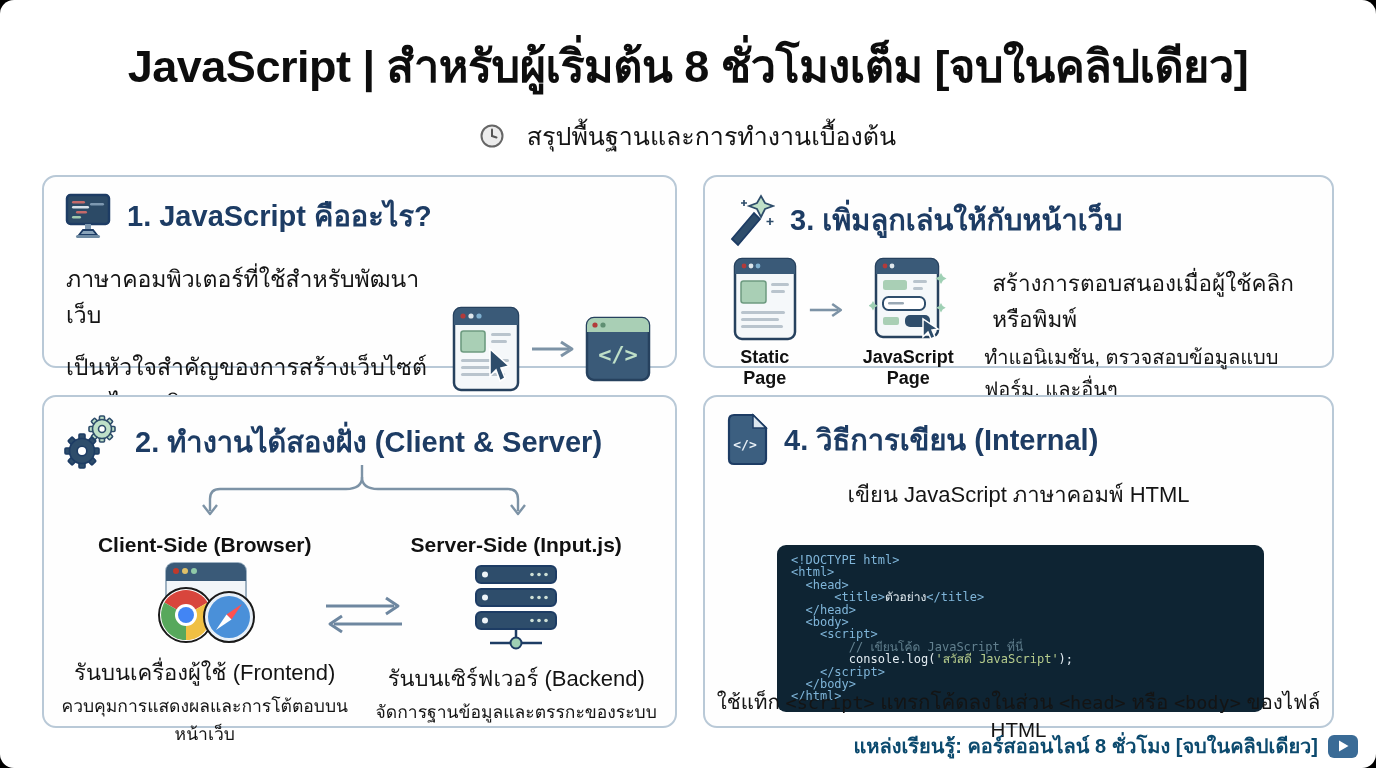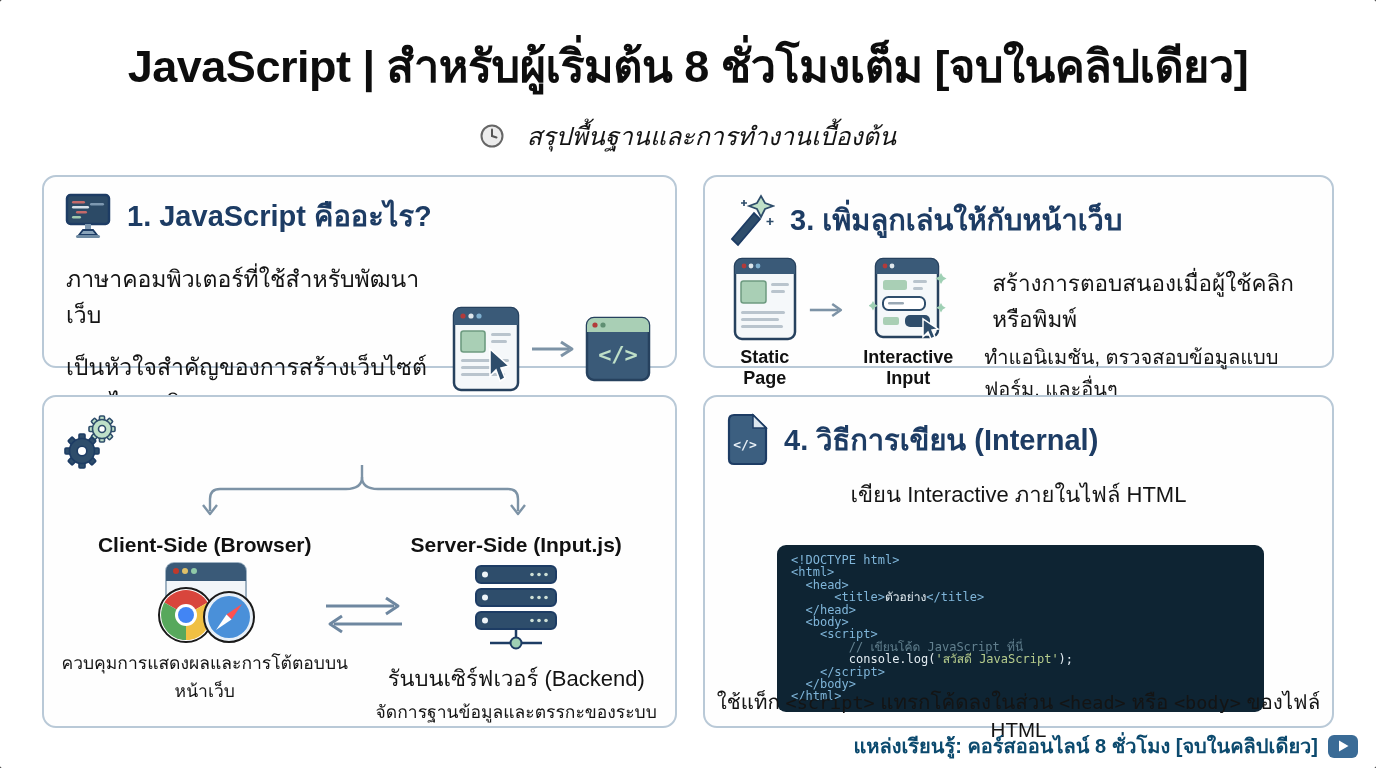--- a/index.html
+++ b/index.html
@@ -1,22 +1,22 @@
 <!DOCTYPE html>
 <html><head>
 <meta charset="utf-8">
 <style>
   html,body{margin:0;padding:0;background:#000;}
   body{font-family:"Liberation Sans","DejaVu Sans",sans-serif;}
-  .canvas{position:relative;width:1376px;height:768px;background:#fff;border-radius:2px;overflow:hidden;}
+  .canvas{position:relative;width:1376px;height:768px;background:#fff;border-radius:14px;overflow:hidden;}
 
   
   .hdr{position:absolute;top:0;left:0;right:0;text-align:center;}
   .hdr h1{margin:30px 0 0;font-size:45px;font-weight:800;letter-spacing:-.5px;color:#0d0d0d;}
-  .hdr .sub{margin-top:14px;font-size:25px;color:#141414;display:flex;align-items:center;justify-content:center;gap:23px;font-style:italic;}
+  .hdr .sub{margin-top:14px;font-size:25px;color:#141414;display:flex;align-items:center;justify-content:center;gap:23px;}
 
   
   .card{position:absolute;background:#fefefe;border:2px solid #b9c9d7;border-radius:14px;box-sizing:border-box;}
   .c1{left:42px;top:175px;width:635px;height:193px;}
   .c3{left:703px;top:175px;width:631px;height:193px;}
   .c2{left:42px;top:395px;width:635px;height:333px;}
   .c4{left:703px;top:395px;width:631px;height:333px;}
   .card-head{display:flex;align-items:center;gap:15px;padding:16px 28px 0 20px;}
   .card-head h2{margin:0;font-size:29px;font-weight:800;color:#1d3c64;}
 
@@ -173,21 +173,21 @@
             <rect x="44" y="30" width="10" height="3" rx="1.5" fill="#b9c4cd"></rect>
             <rect x="14" y="40" width="42" height="13" rx="5.5" fill="#fff" stroke="#2e4d6b" stroke-width="2"></rect>
             <rect x="19" y="45" width="16" height="2.6" rx="1.3" fill="#9aa8b4"></rect>
             <rect x="14" y="60" width="16" height="8" rx="2" fill="#a9cfb5"></rect>
             <rect x="36" y="58" width="25" height="12" rx="5" fill="#2e4d6b"></rect>
             <path d="M54,62 L54,80 L59,75 L62,82 L66,80 L63,73 L69,72 Z" fill="#2e4d6b" stroke="#fff" stroke-width="1.5"></path>
             <path d="M72,16 l2,3.5 3.5,2 -3.5,2 -2,3.5 -2,-3.5 -3.5,-2 3.5,-2 z" fill="#9fd0b4"></path>
             <path d="M4,44 l1.7,3 3,1.7 -3,1.7 -1.7,3 -1.7,-3 -3,-1.7 3,-1.7 z" fill="#9fd0b4"></path>
             <path d="M72,46 l1.7,3 3,1.7 -3,1.7 -1.7,3 -1.7,-3 -3,-1.7 3,-1.7 z" fill="#9fd0b4"></path>
           </svg>
-          <figcaption>Interactive Input</figcaption>
+          <figcaption>JavaScript Page</figcaption>
         </figure>
       </div>
       <div class="c3-right">
         <p class="b1">สร้างการตอบสนองเมื่อผู้ใช้คลิกหรือพิมพ์</p>
         <p class="b2">ทำแอนิเมชัน, ตรวจสอบข้อมูลแบบฟอร์ม, และอื่นๆ</p>
         <div class="demo-row">
           <span class="click-wrap">
             <button class="click-btn">Click on</button>
             <svg class="hand" width="22" height="24" viewBox="0 0 22 24">
               <path d="M8,2 a3,3 0 0 1 6,0 v8 l2.5,-0.8 a6.5,6.5 0 0 1 4.5,2.6 l-3,8 a3,3 0 0 1 -2.8,2 h-5.5 a4,4 0 0 1 -3.4,-2.4 L3,14 a2.6,2.6 0 0 1 5,-1.6 z" fill="#fff" stroke="#1d3c64" stroke-width="1.8"></path>
@@ -234,20 +234,21 @@
             <rect x="-3" y="-17" width="6" height="7" rx="1" transform="rotate(135)"></rect>
             <rect x="-3" y="-17" width="6" height="7" rx="1" transform="rotate(180)"></rect>
             <rect x="-3" y="-17" width="6" height="7" rx="1" transform="rotate(225)"></rect>
             <rect x="-3" y="-17" width="6" height="7" rx="1" transform="rotate(270)"></rect>
             <rect x="-3" y="-17" width="6" height="7" rx="1" transform="rotate(315)"></rect>
           </g>
           <circle r="12.5"></circle>
           <circle r="4.8" fill="#fff"></circle>
         </g>
       </svg>
+      <h2>2. ทำงานได้สองฝั่ง (Client &amp; Server)</h2>
     </div>
 
     <svg class="split-svg" width="340" height="64" viewBox="0 0 340 64">
       <path d="M168,2 V14 C168,24 160,26 152,26 H26 Q16,26 16,36 V48" fill="none" stroke="#7d93a6" stroke-width="2.4"></path>
       <path d="M168,14 C168,24 176,26 184,26 H314 Q324,26 324,36 V48" fill="none" stroke="#7d93a6" stroke-width="2.4"></path>
       <polyline points="9,42 16,51 23,42" fill="none" stroke="#7d93a6" stroke-width="2.4" stroke-linejoin="round"></polyline>
       <polyline points="317,42 324,51 331,42" fill="none" stroke="#7d93a6" stroke-width="2.4" stroke-linejoin="round"></polyline>
     </svg>
 
     <div class="cols">
@@ -267,20 +268,21 @@
             <circle r="11" fill="#fff"></circle>
             <circle r="8" fill="#4285f4"></circle>
           </g>
           <g transform="translate(80,56)">
             <circle r="25" fill="#e8f0f8" stroke="#1a1a1a" stroke-width="2"></circle>
             <circle r="21" fill="#4a90d9"></circle>
             <polygon points="13,-13 2.5,2.5 -2.5,-2.5" fill="#ff5150"></polygon>
             <polygon points="-13,13 2.5,2.5 -2.5,-2.5" fill="#fff"></polygon>
           </g>
         </svg>
+        <p class="cap1">รันบนเครื่องผู้ใช้ (Frontend)</p>
         <p class="cap2">ควบคุมการแสดงผลและการโต้ตอบบนหน้าเว็บ</p>
       </div>
       <div class="col right">
         <h3>Server-Side (Input.js)</h3>
         <svg width="96" height="86" viewBox="0 0 96 86" style="margin-top:4px;">
           <rect x="8" y="1" width="80" height="17" rx="5" fill="#2e4d6b" stroke="#1d3c64" stroke-width="2"></rect>
           <rect x="8" y="24" width="80" height="17" rx="5" fill="#2e4d6b" stroke="#1d3c64" stroke-width="2"></rect>
           <rect x="8" y="47" width="80" height="17" rx="5" fill="#2e4d6b" stroke="#1d3c64" stroke-width="2"></rect>
           <circle cx="17" cy="9.5" r="3" fill="#eef4f8"></circle>
             <circle cx="17" cy="32.5" r="3" fill="#eef4f8"></circle>
@@ -315,21 +317,21 @@
 
   <section class="card c4">
     <div class="card-head">
       <svg width="44" height="54" viewBox="0 0 44 54">
         <path d="M9,2 h19 l13,13 v31 q0,5 -5,5 H9 q-5,0 -5,-5 V7 q0,-5 5,-5 z" fill="#3c5f80" stroke="#1d3c64" stroke-width="2.2"></path>
         <polygon points="28,2 41,15 28,15" fill="#dce6ee" stroke="#1d3c64" stroke-width="1.5"></polygon>
         <text x="20" y="36" text-anchor="middle" font-family="DejaVu Sans Mono, monospace" font-size="13" font-weight="bold" fill="#e8f0f6">&lt;/&gt;</text>
       </svg>
       <h2>4. วิธีการเขียน (Internal)</h2>
     </div>
-    <p class="c4-sub">เขียน Interactive ภายในไฟล์ HTML</p>
+    <p class="c4-sub">เขียน JavaScript ภาษาคอมพ์ HTML</p>
     <pre class="code"><div><span class="c-tg">&lt;!DOCTYPE html&gt;</span></div><div><span class="c-tg">&lt;html&gt;</span></div><div><span class="c-pl">  </span><span class="c-tg">&lt;head&gt;</span></div><div><span class="c-pl">      </span><span class="c-tg">&lt;title&gt;</span><span class="c-pl">ตัวอย่าง</span><span class="c-tg">&lt;/title&gt;</span></div><div><span class="c-pl">  </span><span class="c-tg">&lt;/head&gt;</span></div><div><span class="c-pl">  </span><span class="c-tg">&lt;body&gt;</span></div><div><span class="c-pl">    </span><span class="c-tg">&lt;script&gt;</span></div><div><span class="c-pl">        </span><span class="c-cm">// เขียนโค้ด JavaScript ที่นี่</span></div><div><span class="c-pl">        console.log(</span><span class="c-st">'สวัสดี JavaScript'</span><span class="c-pl">);</span></div><div><span class="c-pl">    </span><span class="c-tg">&lt;/script&gt;</span></div><div><span class="c-pl">  </span><span class="c-tg">&lt;/body&gt;</span></div><div><span class="c-tg">&lt;/html&gt;</span></div></pre>
     <p class="note"><span class="n-t">ใช้แท็ก </span><span class="n-m">&lt;script&gt;</span><span class="n-t"> แทรกโค้ดลงในส่วน </span><span class="n-m">&lt;head&gt;</span><span class="n-t"> หรือ </span><span class="n-m">&lt;body&gt;</span><span class="n-t"> ของไฟล์ HTML</span></p>
   </section>
 
   <div class="ftr">
     <span>แหล่งเรียนรู้: คอร์สออนไลน์ 8 ชั่วโมง [จบในคลิปเดียว]</span>
     <button class="play">
       <svg width="11" height="12" viewBox="0 0 11 12">
         <polygon points="1,0.5 10.5,6 1,11.5" fill="#fff"></polygon>
       </svg>

